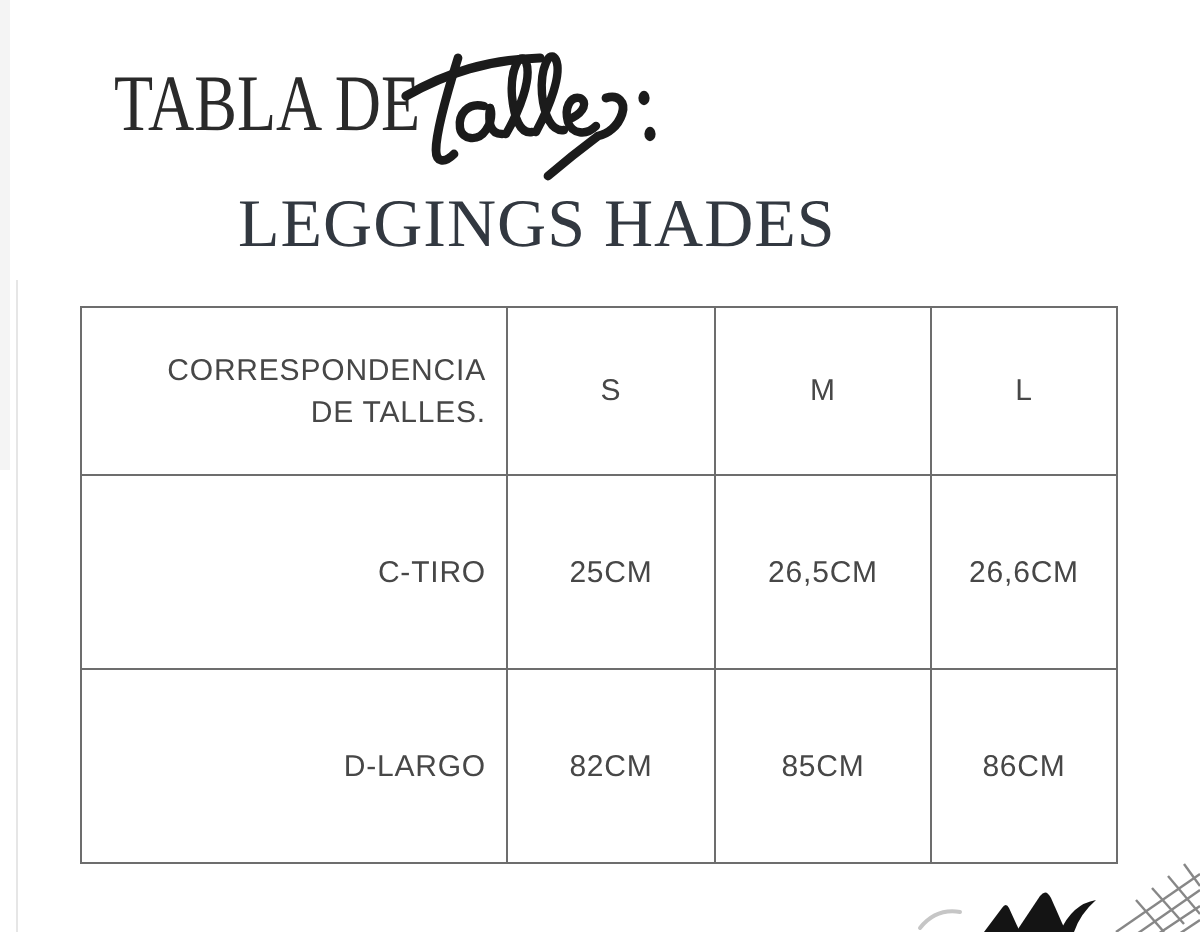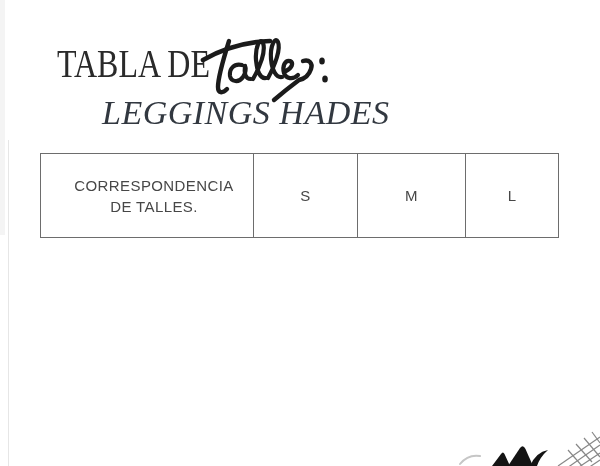--- a/index.html
+++ b/index.html
@@ -5,46 +5,46 @@
   html,body{margin:0;padding:0;background:#ffffff;}
   .page{
     position:relative;width:600px;height:466px;background:#ffffff;
     overflow:hidden;font-family:"Liberation Sans","DejaVu Sans",sans-serif;
   }
   
   .edge-shade{position:absolute;left:0;top:0;width:5px;height:235px;background:#f4f4f4;}
   .edge-line{position:absolute;left:8px;top:140px;width:1px;height:326px;background:#e6e6e6;}
 
   
-  .title-row{position:absolute;left:57px;top:44px;white-space:nowrap;}
+  .title-row{position:absolute;left:57px;top:32px;white-space:nowrap;}
   .title-serif{
     display:inline-block;font-family:"Liberation Serif","DejaVu Serif",serif;
     font-size:40px;line-height:1;color:#2a2a2a;
     transform:scaleX(0.80);transform-origin:left top;
   }
   .title-script{position:absolute;left:139px;top:-11px;width:175px;height:78px;}
   .title-script svg{display:block;}
 
   .subtitle{
-    position:absolute;left:102px;top:96px;line-height:1;
-    font-family:"Liberation Serif","DejaVu Serif",serif;font-style:italic;
+    position:absolute;left:119px;top:96px;line-height:1;
+    font-family:"Liberation Serif","DejaVu Serif",serif;
     font-size:34px;color:#323840;letter-spacing:0.5px;
   }
 
   
   table.size-chart{
     position:absolute;left:40px;top:153px;width:518px;height:279px;
     border-collapse:collapse;table-layout:fixed;color:#474747;
   }
   .size-chart th,.size-chart td{
     border:1px solid #6d6d6d;font-weight:400;font-size:15px;
     letter-spacing:0.4px;vertical-align:middle;background:#ffffff;
   }
   .size-chart thead tr{height:84px;}
-  .label-cell{text-align:center;padding:0 10px 0 24px;line-height:1.4;}
+  .label-cell{text-align:right;padding:0 10px 0 24px;line-height:1.4;}
   .size-cell,.value-cell{text-align:center;}
 
   
   .corner-sketch{position:absolute;left:430px;top:424px;width:170px;height:42px;}
 
   .sr-only{position:absolute;width:1px;height:1px;overflow:hidden;clip:rect(0 0 0 0);white-space:nowrap;}
 </style>
 </head>
 <body>
 
@@ -93,20 +93,32 @@
     </colgroup>
     <thead>
       <tr>
         <th class="label-cell">CORRESPONDENCIA DE TALLES.</th>
         <th class="size-cell">S</th>
         <th class="size-cell">M</th>
         <th class="size-cell">L</th>
       </tr>
     </thead>
     <tbody>
+      <tr>
+        <td class="label-cell">C-TIRO</td>
+        <td class="value-cell">25CM</td>
+        <td class="value-cell">26,5CM</td>
+        <td class="value-cell">26,6CM</td>
+      </tr>
+      <tr>
+        <td class="label-cell">D-LARGO</td>
+        <td class="value-cell">82CM</td>
+        <td class="value-cell">85CM</td>
+        <td class="value-cell">86CM</td>
+      </tr>
     </tbody>
   </table>
 
   <svg class="corner-sketch" viewBox="0 0 170 42" aria-hidden="true">
 
     <path d="M30,40 Q38,30 50,32" stroke="#c6c6c6" stroke-width="2" fill="none" stroke-linecap="round"></path>
 
     <path d="M62,42 L71,30 Q73,27 74.5,30 L80,42 Z" fill="#141414"></path>
     <path d="M78,42 L90,24 Q93,20 95.5,25 L103,42 Z" fill="#141414"></path>
     <path d="M100,42 Q106,28 118,26 Q110,33 107,42 Z" fill="#141414"></path>

